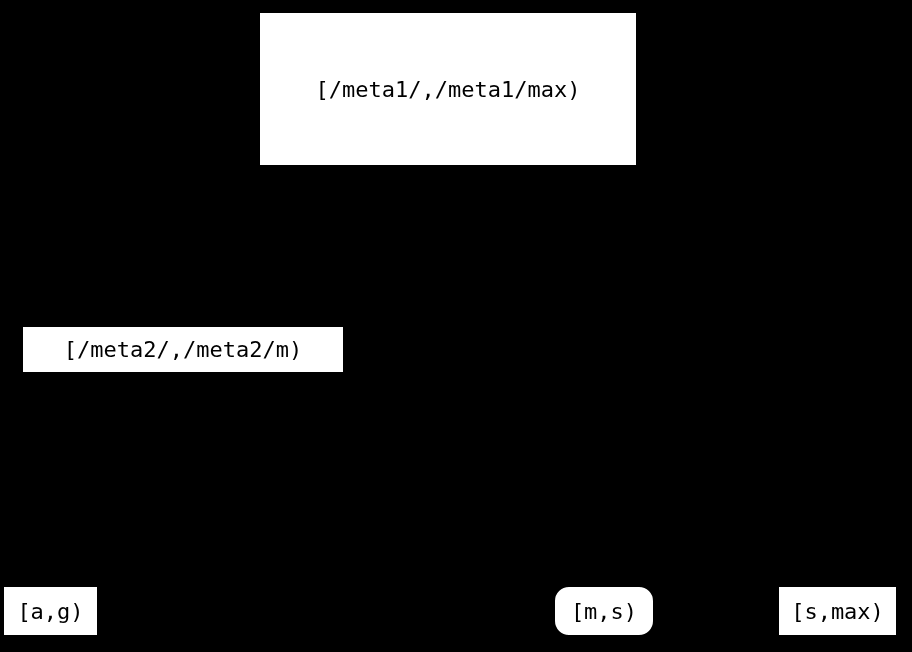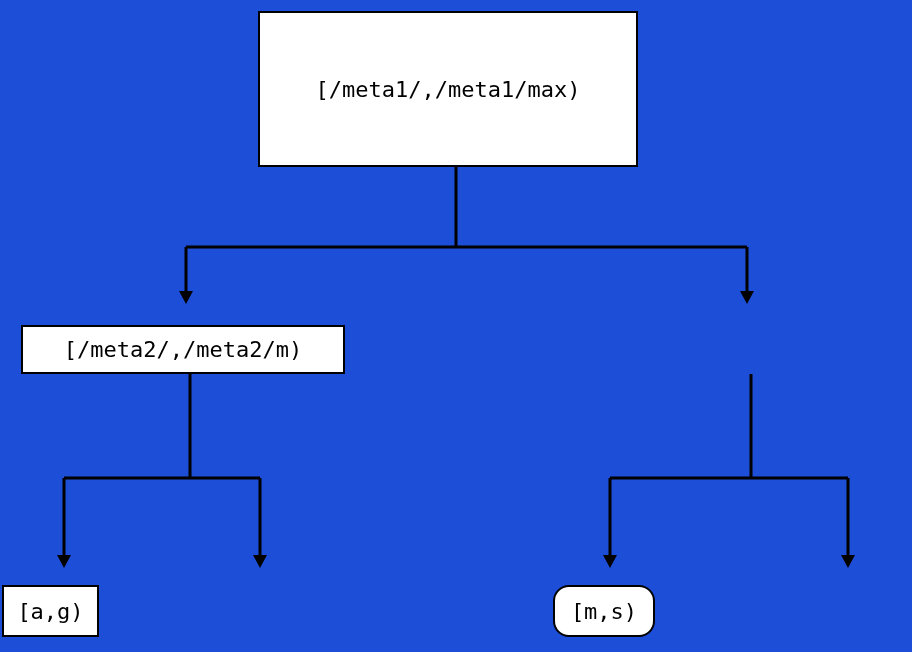--- a/index.html
+++ b/index.html
@@ -8,21 +8,21 @@
     padding: 0;
     background: #ffffff;
   }
   body {
     font-family: "DejaVu Sans Mono", "Liberation Mono", monospace;
   }
   #canvas {
     position: relative;
     width: 912px;
     height: 652px;
-    background: #1d4ed8;
+    background: #000000;
     overflow: hidden;
   }
   #edge-layer {
     position: absolute;
     left: 0;
     top: 0;
     width: 912px;
     height: 652px;
     pointer-events: none;
   }
@@ -110,14 +110,17 @@
 
   <div class="node node-leaf node-leaf-1">
     <span>[a,g)</span>
   </div>
 
 
   <div class="node node-leaf node-leaf-3">
     <span>[m,s)</span>
   </div>
 
+  <div class="node node-leaf node-leaf-4">
+    <span>[s,max)</span>
+  </div>
 
 </div>
 
 </body></html>

